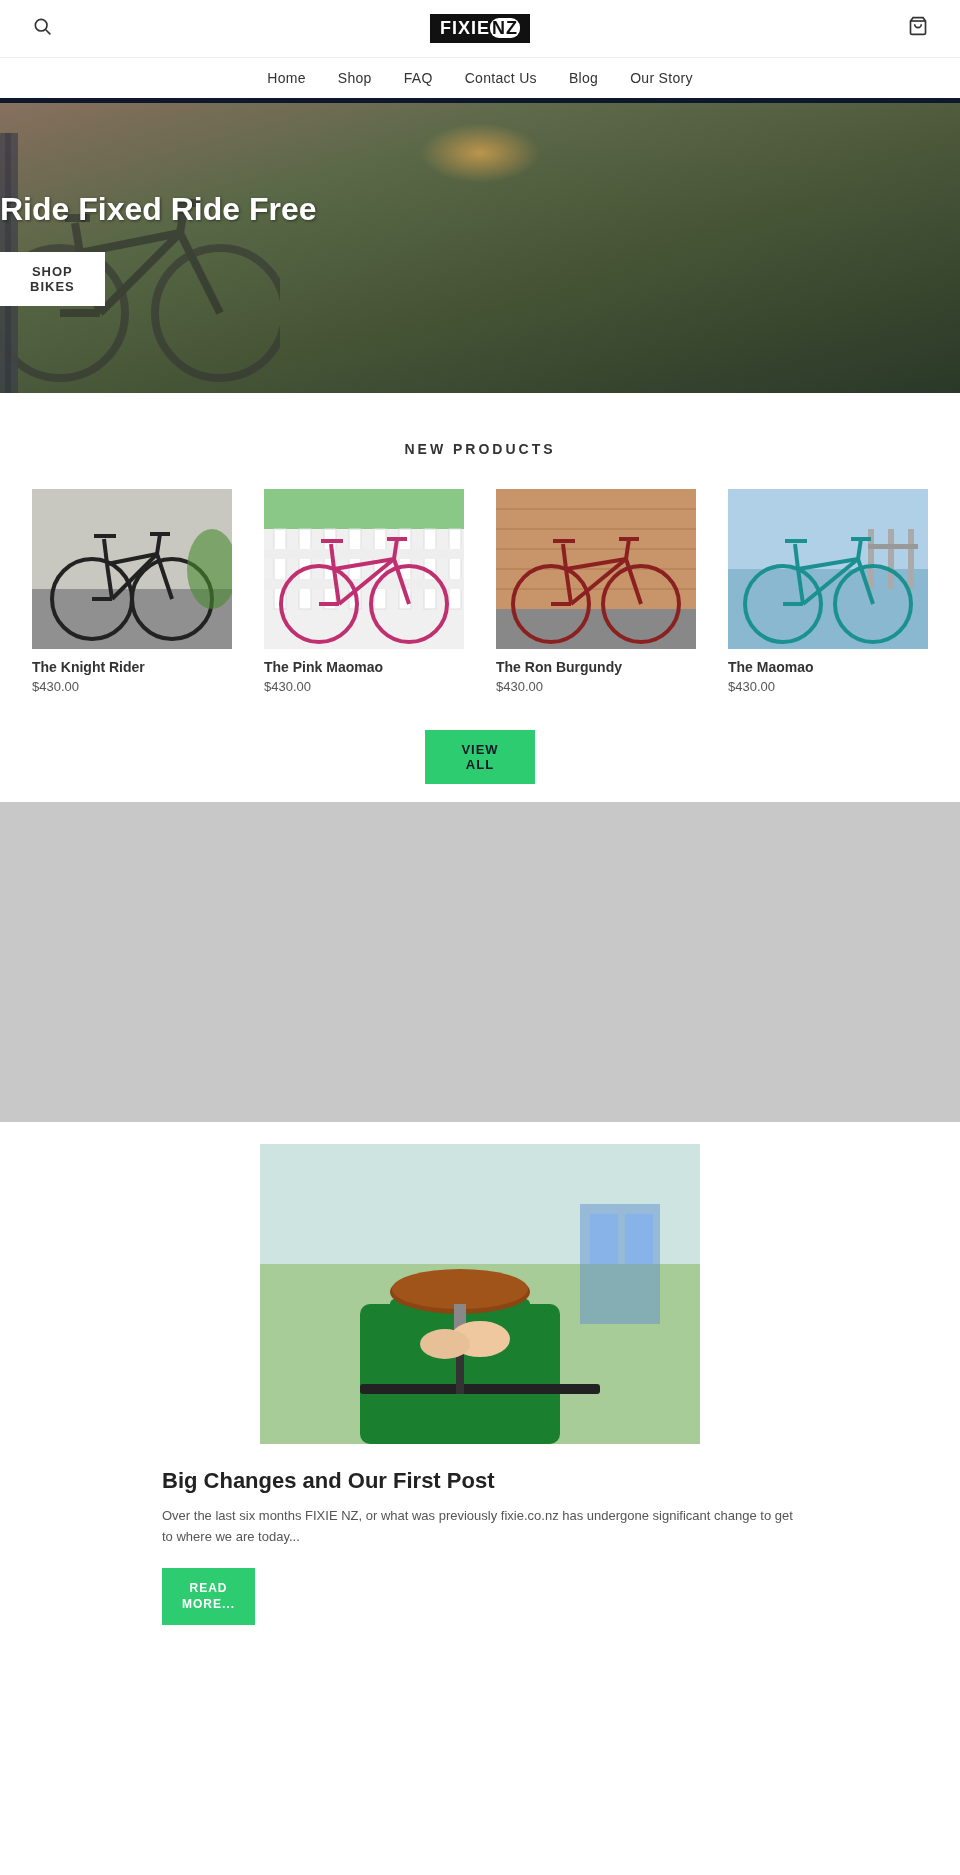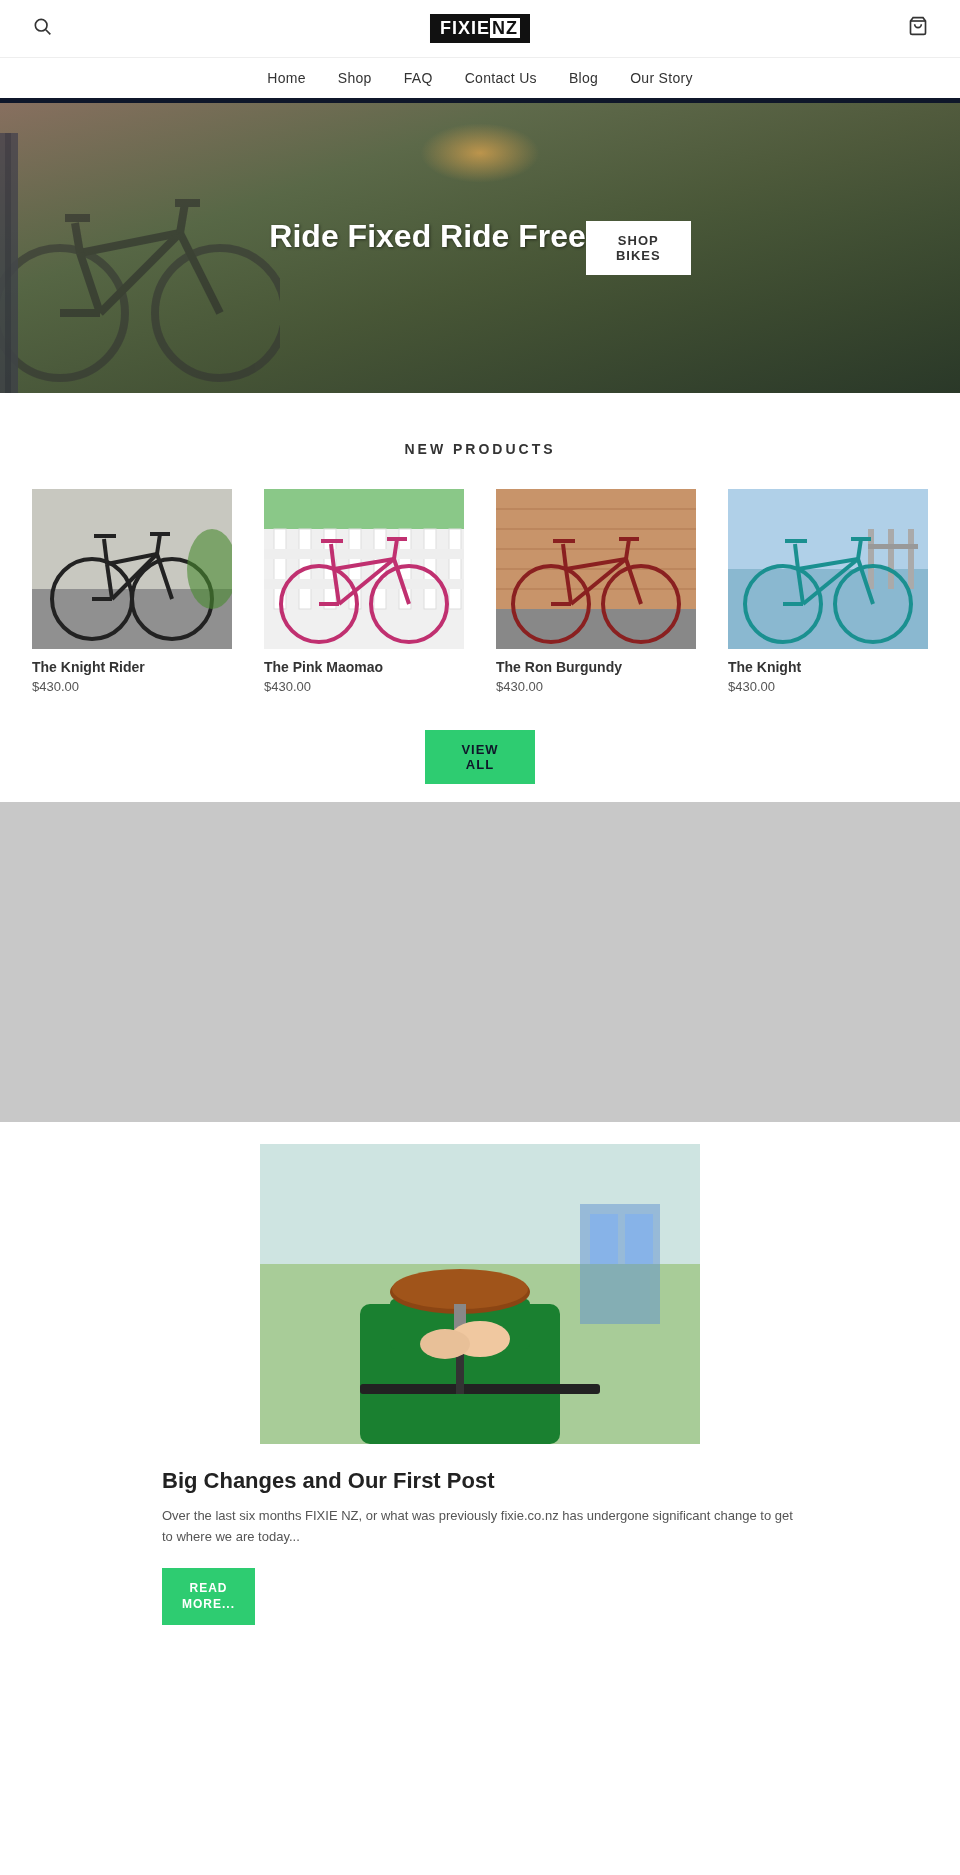--- a/index.html
+++ b/index.html
@@ -22,20 +22,21 @@
       font-weight: 900;
       letter-spacing: 1px;
       background: #111;
       color: #fff;
       padding: 4px 10px;
     }
     .header-logo span.nz {
       background: #fff;
       color: #111;
       padding: 0 2px;
+      border-radius: 9px;
     }
     .header-icon {
       cursor: pointer;
       font-size: 20px;
     }
 
     
     nav {
       display: flex;
       justify-content: center;
@@ -50,22 +51,22 @@
       letter-spacing: 0.3px;
     }
 
     
     .hero {
       position: relative;
       width: 100%;
       height: 290px;
       background: linear-gradient(to bottom, #7a6a5a 0%, #4a5a3a 40%, #3a4a2a 70%, #2a3a2a 100%);
       display: flex;
-      flex-direction: row;
-      align-items: center;
+      flex-direction: column;
+      align-items: flex-start;
       justify-content: center;
       overflow: hidden;
     }
     .hero::before {
       content: '';
       position: absolute;
       top: 0; left: 0; right: 0; bottom: 0;
       background: linear-gradient(160deg, #8a7060 0%, #5a6a48 30%, #4a5838 55%, #2a3828 100%);
       opacity: 0.85;
     }
@@ -425,21 +426,21 @@
             <line x1="75" y1="115" x2="55" y2="115"></line>
             <line x1="130" y1="70" x2="75" y2="115"></line>
             <line x1="130" y1="70" x2="145" y2="115"></line>
             <line x1="130" y1="70" x2="133" y2="50"></line>
             <line x1="123" y1="50" x2="143" y2="50"></line>
             <line x1="70" y1="80" x2="67" y2="55"></line>
             <line x1="57" y1="52" x2="79" y2="52"></line>
           </g>
         </svg>
       </div>
-      <div class="product-name">The Knight</div>
+      <div class="product-name">The Maomao</div>
       <div class="product-price">$430.00</div>
     </div>
 
   </div>
 
   <button class="view-all-btn">VIEW<br>ALL</button>
 </section>
 
 <div class="middle-banner">
   <svg width="100%" height="100%" viewBox="0 0 960 320" xmlns="http://www.w3.org/2000/svg">

